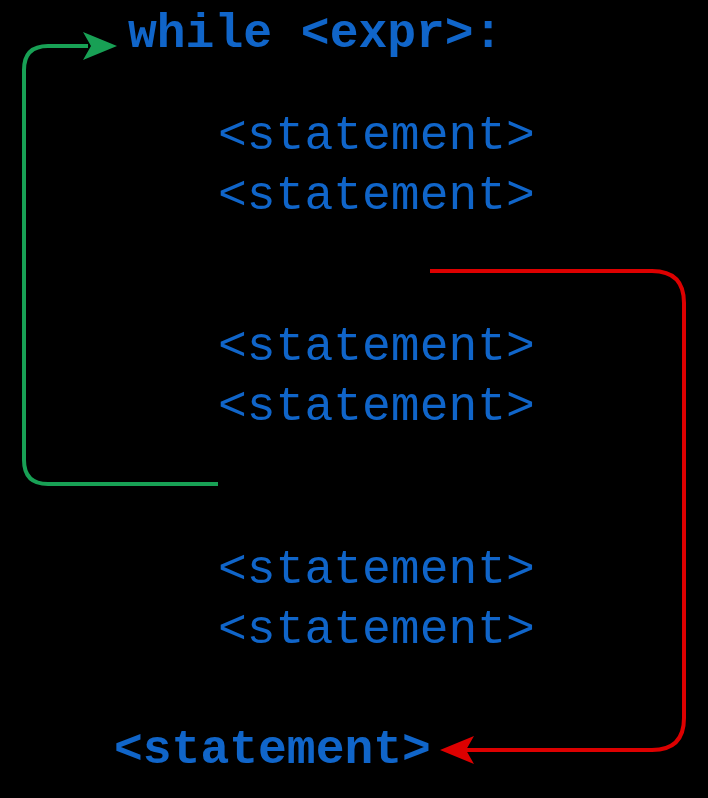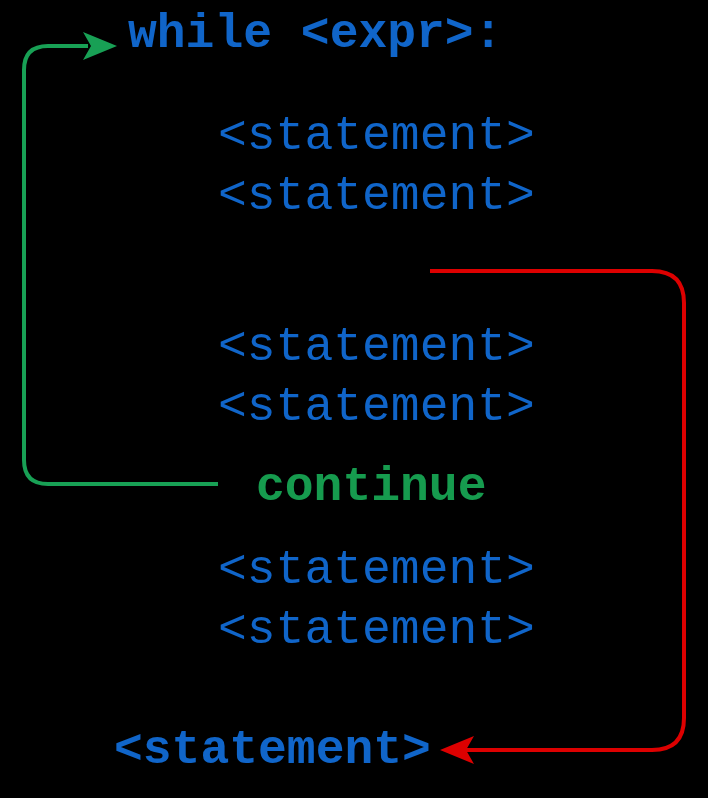--- a/index.html
+++ b/index.html
@@ -53,21 +53,20 @@
 
   <div class="code-line" style="left:218px; top:112px">&lt;statement&gt;</div>
 
   <div class="code-line" style="left:218px; top:172px">&lt;statement&gt;</div>
 
 
   <div class="code-line" style="left:218px; top:323px">&lt;statement&gt;</div>
 
   <div class="code-line" style="left:218px; top:383px">&lt;statement&gt;</div>
 
-  <div class="code-line bold green" style="left:256px; top:463px">continue</div>
 
   <div class="code-line" style="left:218px; top:546px">&lt;statement&gt;</div>
 
   <div class="code-line" style="left:218px; top:606px">&lt;statement&gt;</div>
 
   <div class="code-line bold" style="left:114px; top:726px">&lt;statement&gt;</div>
 
 </div>
 
 </body></html>

